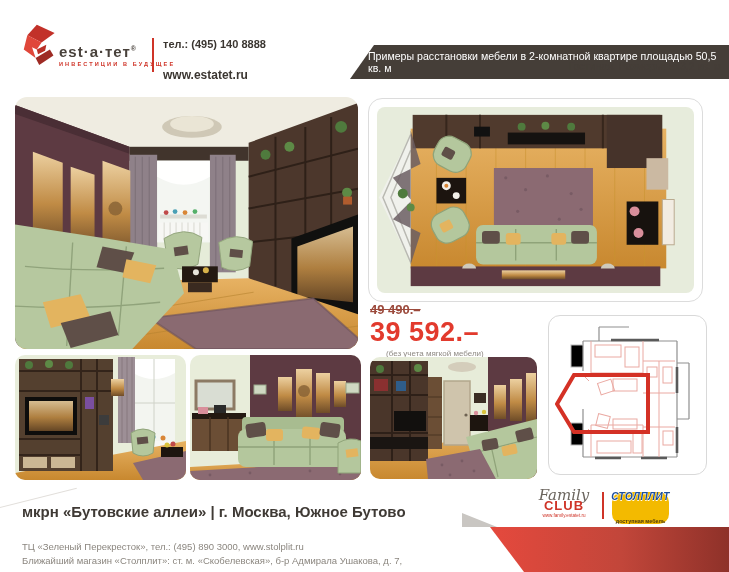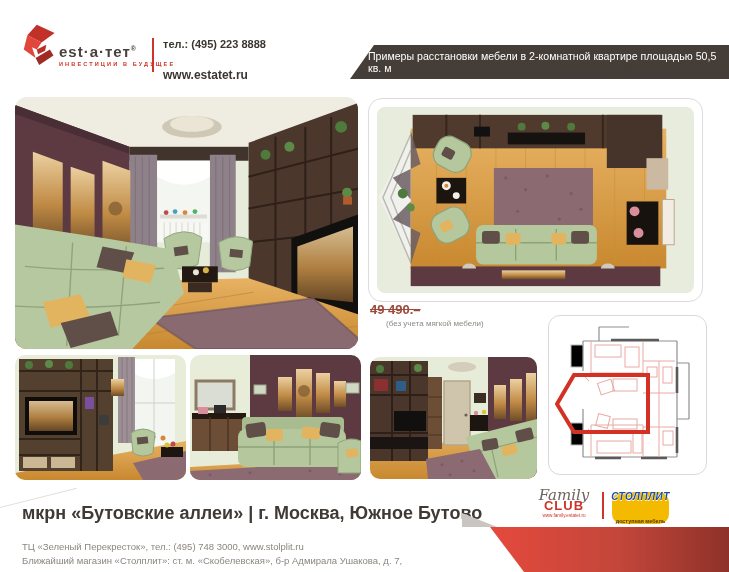--- a/index.html
+++ b/index.html
@@ -40,21 +40,21 @@
   .old-price{font-size:13px;font-weight:bold;color:#9c4a3c;text-decoration:line-through;}
   .new-price{margin-top:3px;font-size:27px;font-weight:bold;color:#e23a2d;letter-spacing:.5px;}
   .price-note{margin-top:4px;font-size:8px;color:#8f8a84;padding-left:16px;}
 
   
   .plan-card{left:548px;top:315px;width:159px;height:160px;background:#fff;border:1px solid #d9d9d9;border-radius:12px;box-sizing:border-box;}
   .plan-card svg{position:absolute;left:6px;top:7px;width:147px;height:145px;}
 
   
   .swoosh{left:-6px;top:498px;width:84px;height:1px;background:#e2dfdb;transform:rotate(-14deg);}
-  .footer-title{left:22px;top:503px;font-size:18px;font-weight:bold;color:#3f3a35;}
+  .footer-title{left:22px;top:503px;font-size:15px;font-weight:bold;color:#3f3a35;}
   .footer-line1{left:22px;top:527px;font-size:9.5px;color:#8b867f;margin-top:28px;}
   .footer-line2{left:22px;top:541px;font-size:9.5px;color:#8b867f;}
 
   .family-club{left:528px;top:488px;width:72px;text-align:center;line-height:1;}
   .fc-script{font-family:"DejaVu Serif","Liberation Serif",serif;font-style:italic;font-size:15px;color:#6b655e;}
   .fc-caps{margin-top:-4px;font-size:13px;font-weight:bold;color:#cf3428;letter-spacing:1px;}
   .fc-url{margin-top:2px;font-size:4.6px;color:#cf3428;}
   .fc-divider{left:602px;top:492px;width:2px;height:27px;background:#cf3428;}
   .stolplit{left:612px;top:492px;width:57px;height:32px;background:#f3ba00;border-radius:10px;
             display:flex;flex-direction:column;align-items:center;justify-content:space-between;line-height:1;}
@@ -74,21 +74,21 @@
     <polygon points="14,20 38,32 30,44 22,40 28,58 8,44" fill="#e0473a"></polygon>
     <polygon points="28,58 52,44 58,54 34,70" fill="#9e2b24"></polygon>
     <polygon points="30,44 46,36 44,46 32,52" fill="#b92f26"></polygon>
   </svg>
   <div class="abs logo-text">
     <div class="brand"><span>est·a·тет</span><sup>®</sup></div>
     <div class="tagline">инвестиции в будущее</div>
   </div>
   <div class="abs header-divider"></div>
   <div class="abs contact">
-    <div class="phone">тел.: (495) 223 8888</div>
+    <div class="phone">тел.: (495) 140 8888</div>
     <div class="website">www.estatet.ru</div>
   </div>
 
   <div class="abs banner">
     <span>Примеры расстановки мебели в 2-комнатной квартире площадью 50,5 кв. м</span>
   </div>
   <div class="abs subtitle">Гостиная. Размеры: 5х3,2 кв. м</div>
 
   <div class="abs fig fig-main">
     <svg viewBox="0 0 345 253" preserveAspectRatio="none">
@@ -232,20 +232,21 @@
         <rect x="34" y="162" width="252" height="20" fill="#5d3a42"></rect>
         <rect x="126" y="166" width="64" height="9" fill="url(#gsep)"></rect>
         <path d="M86 164 a7 5 0 0 1 14 0 Z" fill="#cfcabc"></path>
         <path d="M226 164 a7 5 0 0 1 14 0 Z" fill="#cfcabc"></path>
       </svg>
     </div>
   </div>
 
   <div class="abs price">
     <div class="old-price">49 490.–</div>
+    <div class="new-price">39 592.–</div>
     <div class="price-note">(без учета мягкой мебели)</div>
   </div>
 
   <div class="abs plan-card">
     <svg viewBox="0 0 147 145">
       <rect width="147" height="145" fill="#ffffff"></rect>
       <g stroke="#8f8f8f" stroke-width="1.2" fill="none">
         <path d="M28 18 H122 M122 18 V134 M28 134 H122 M28 18 V48 M28 86 V134"></path>
         <path d="M44 18 V4 M44 4 H74 M122 40 H134 M134 40 V96 M122 96 H134"></path>
       </g>
@@ -401,21 +402,21 @@
           <circle cx="92" cy="104" r="1.4"></circle>
           <circle cx="104" cy="114" r="1.4"></circle>
           <circle cx="80" cy="118" r="1.4"></circle>
         </g>
     </svg>
   </div>
 
   <div class="abs swoosh"></div>
   <div class="abs footer-title">мкрн «Бутовские аллеи» | г. Москва, Южное Бутово</div>
   <div class="abs footer-line1">Ближайший магазин «Столплит»: ст. м. «Скобелевская», б-р Адмирала Ушакова, д. 7,</div>
-  <div class="abs footer-line2">ТЦ «Зеленый Перекресток», тел.: (495) 748 3000, www.stolplit.ru</div>
+  <div class="abs footer-line2">ТЦ «Зеленый Перекресток», тел.: (495) 890 3000, www.stolplit.ru</div>
 
   <div class="abs family-club">
     <div class="fc-script">Family</div>
     <div class="fc-caps">CLUB</div>
     <div class="fc-url">www.family.estatet.ru</div>
   </div>
   <div class="abs fc-divider"></div>
   <div class="abs stolplit">
     <div class="sp-name">СТОЛПЛИТ</div>
     <div class="sp-tagline">доступная мебель</div>

